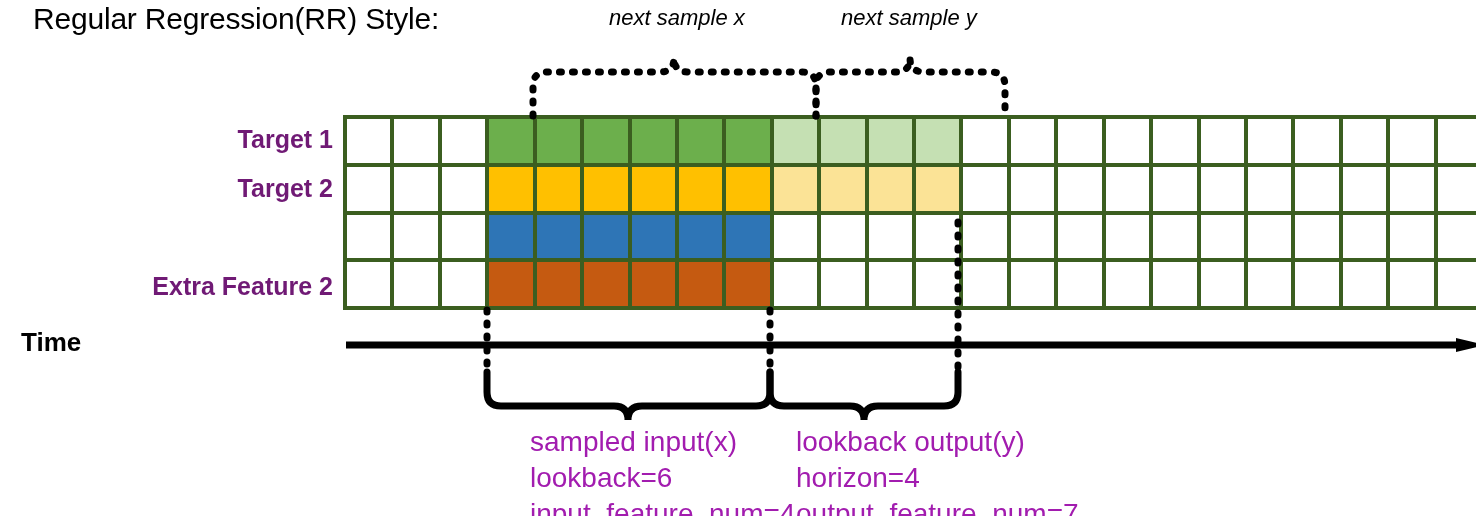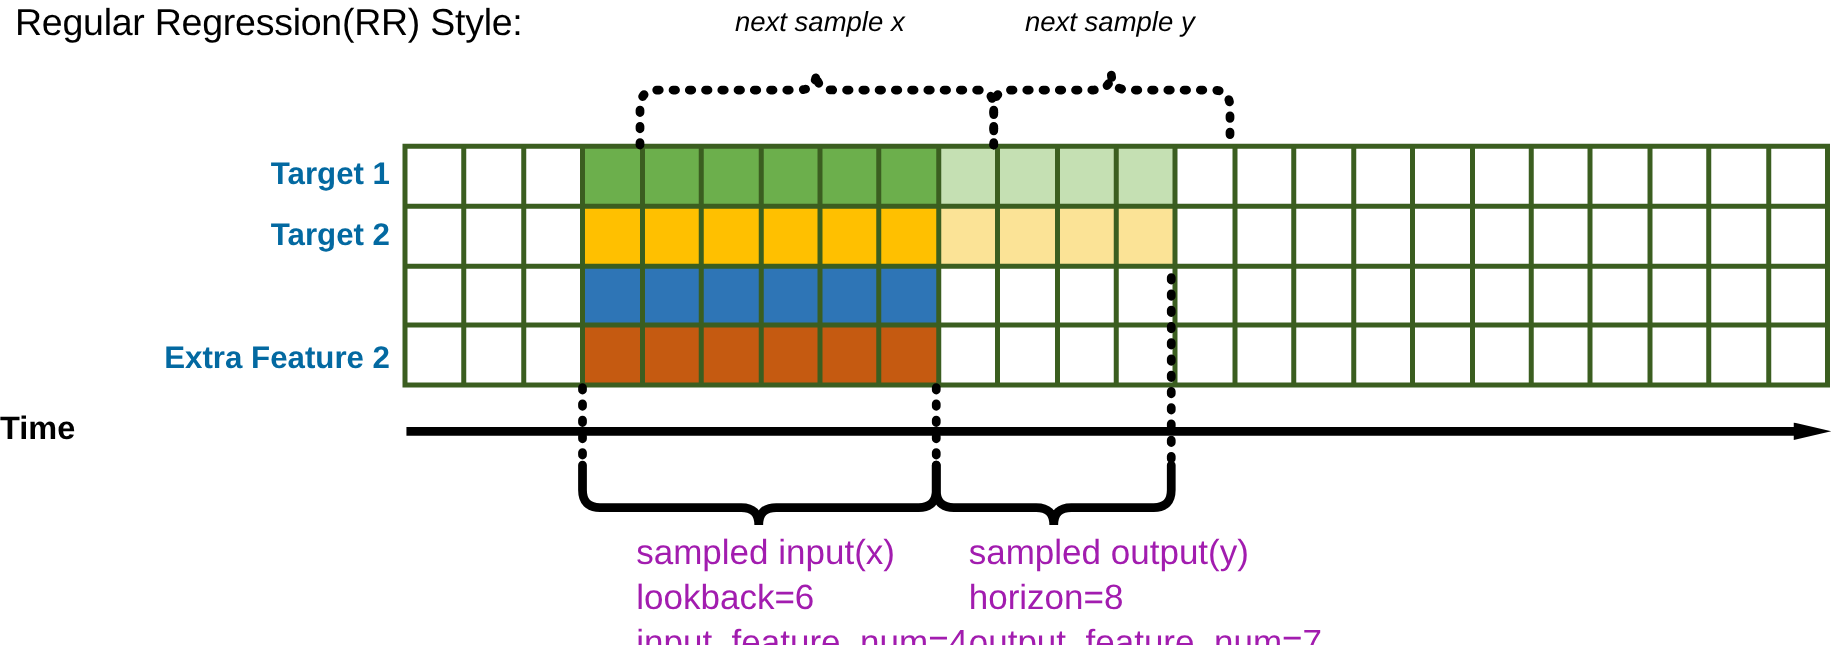--- a/index.html
+++ b/index.html
@@ -2,34 +2,34 @@
 <html><head>
 <meta charset="utf-8">
 <style>
   * { box-sizing: border-box; margin:0; padding:0; }
   html,body {
     width:1476px; height:516px;
     background:#ffffff;
     font-family:"Liberation Sans", sans-serif;
     overflow:hidden;
   }
-  #stage { position:relative; width:1336px; height:516px; }
+  #stage { position:relative; width:1336px; height:516px;margin-left:21px; }
 
   
   #title {
     position:absolute; left:12px; top:2px;
     font-size:30px; font-weight:400; color:#000;
     letter-spacing:-0.2px; white-space:nowrap;
   }
 
   
   .row-label {
     position:absolute; right:0; width:100%;
     text-align:right;
-    font-size:25px; font-weight:bold; color:#0369a1;
+    font-size:25px; font-weight:bold; color:#701a75;
     white-space:nowrap; line-height:1;
   }
   #labels { position:absolute; left:0px; top:115px; width:312px; height:195px; }
 
   #time-label {
     position:absolute; left:0; top:327px; width:312px;
     font-size:26px; font-weight:bold; color:#000;
   }
 
   
@@ -215,18 +215,18 @@
 
   <div class="top-annot" style="left: 588px; top: 5px;">next sample x</div>
   <div class="top-annot" style="left: 820px; top: 5px;">next sample y</div>
 
   <div class="bottom-block" style="left: 509px; top: 424px;">
       <div>sampled input(x)</div>
       <div>lookback=6</div>
       <div>input_feature_num=4</div>
     </div>
   <div class="bottom-block" style="left: 775px; top: 424px;">
-      <div>sampled output(y)</div>
-      <div>horizon=8</div>
+      <div>lookback output(y)</div>
+      <div>horizon=4</div>
       <div>output_feature_num=7</div>
     </div>
 
 </div>
 
 </body></html>

